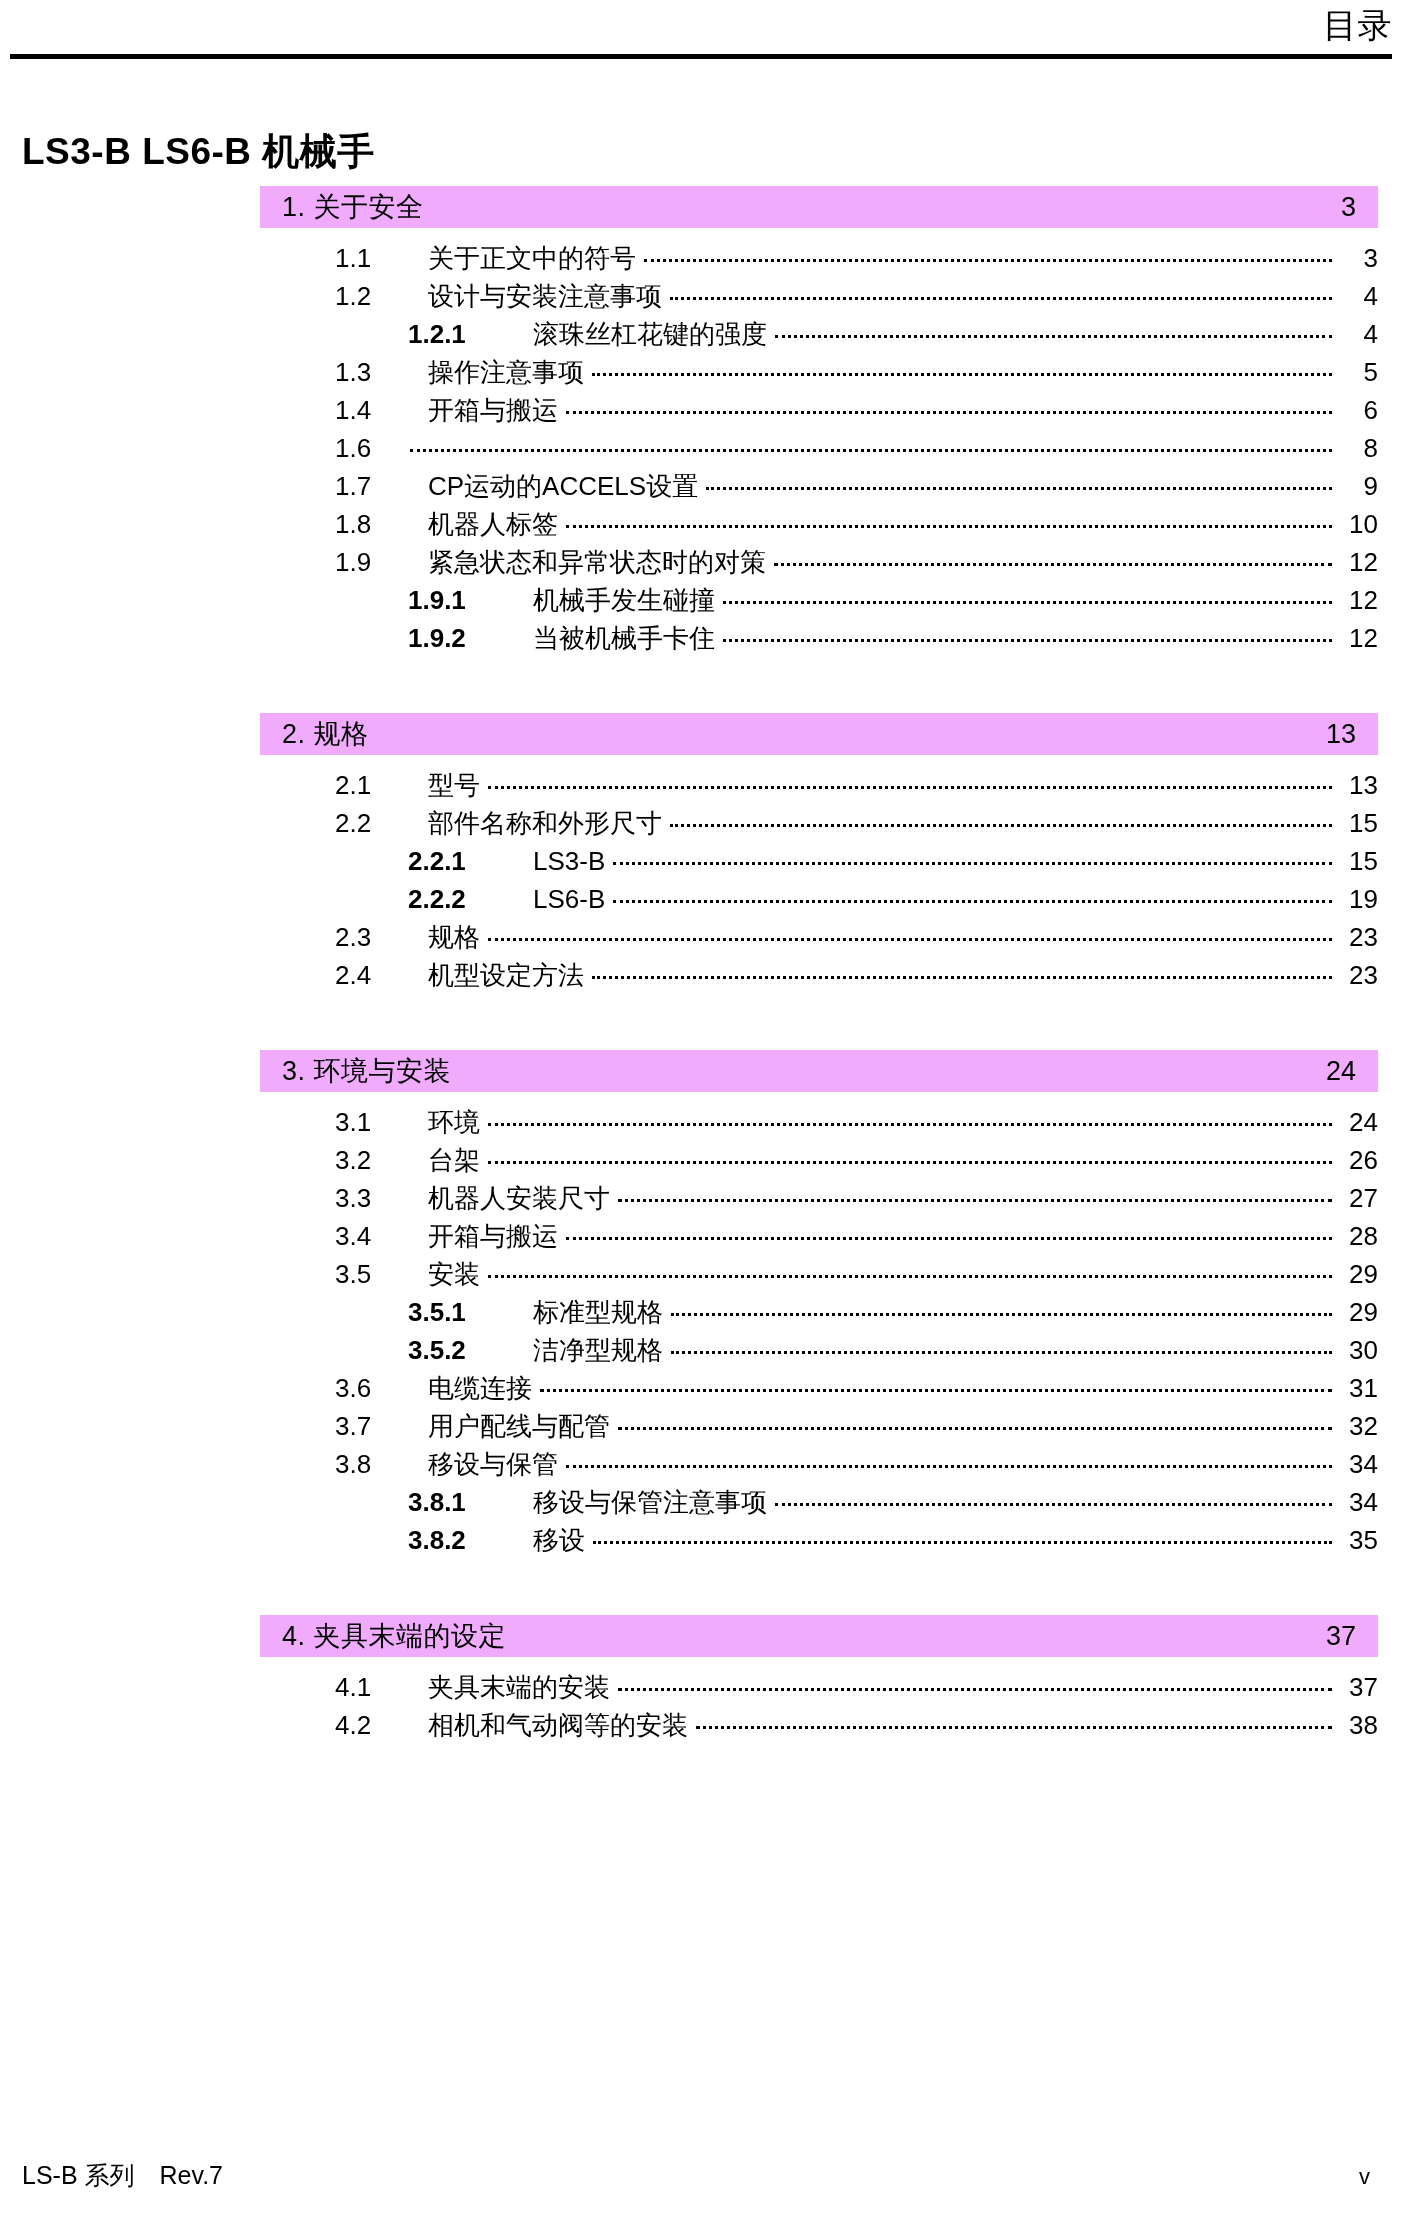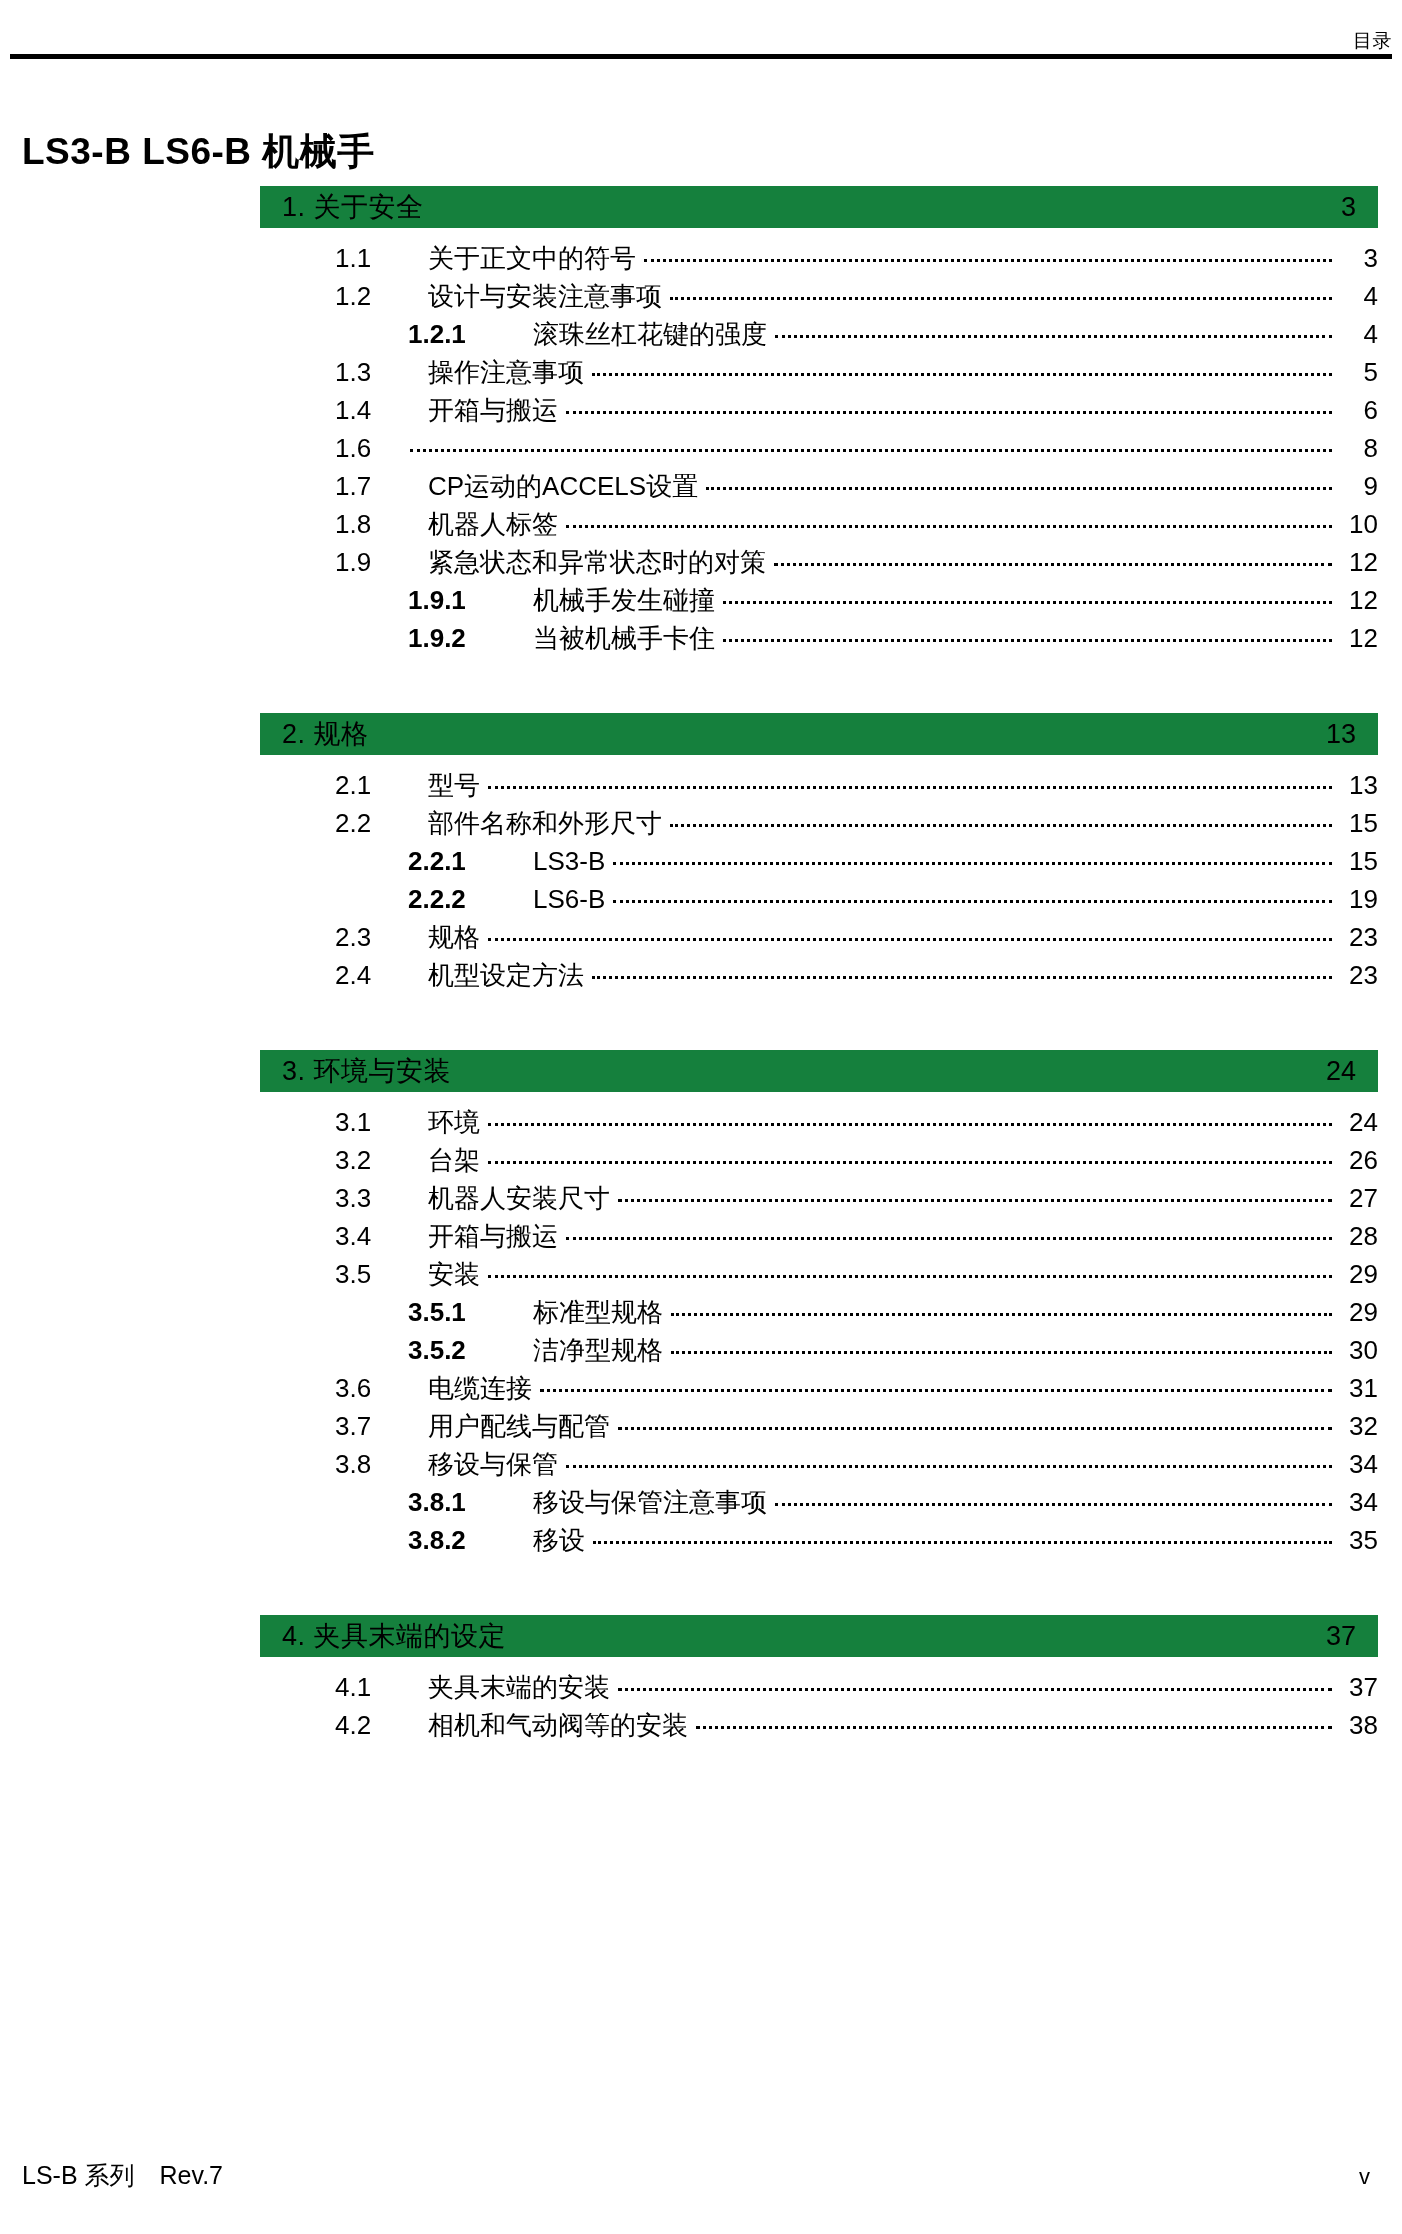--- a/index.html
+++ b/index.html
@@ -20,25 +20,24 @@
   .page-header {
     position: absolute;
     left: 10px;
     top: 8px;
     width: 1382px;
     height: 52px;
   }
   .page-header .header-title {
     position: absolute;
     right: 0;
-    top: 17px;
-    font-size: 19px;
+    top: 0;
+    font-size: 34px;
     line-height: 34px;
     letter-spacing: 0.5px;
-    font-family: Liberation Mono, monospace;
   }
   .header-rule {
     position: absolute;
     left: 10px;
     top: 54px;
     width: 1382px;
     height: 5px;
     background: #000000;
   }
 
@@ -60,21 +59,21 @@
     top: 186px;
     width: 1118px;
   }
 
   .toc-chapter { margin-bottom: 0; }
 
   
   .chapter-bar {
     display: flex;
     align-items: center;
-    background: #15803d;
+    background: #f0abfc;
     height: 42px;
     padding: 0 22px 0 22px;
     box-sizing: border-box;
   }
   .chapter-bar .chapter-label {
     font-size: 27px;
     line-height: 42px;
     letter-spacing: 0.5px;
     white-space: nowrap;
   }

